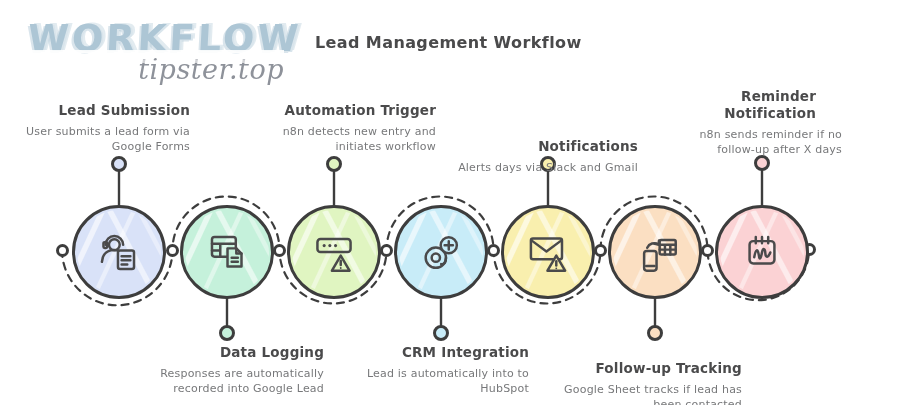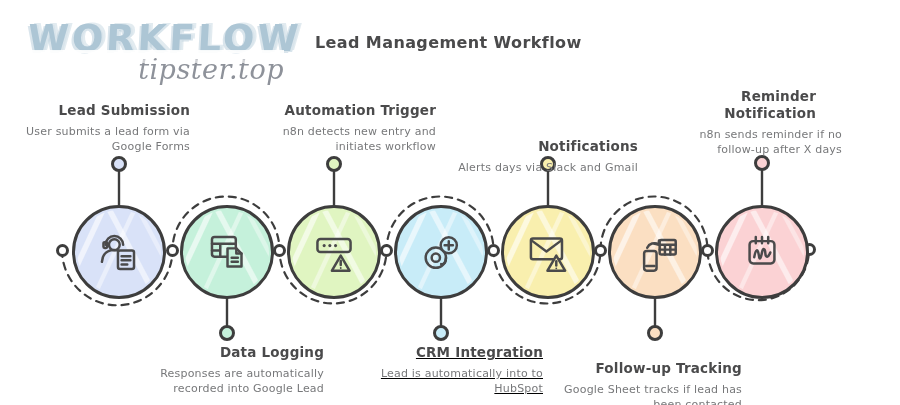--- a/index.html
+++ b/index.html
@@ -139,21 +139,21 @@
 
   <div class="circle" style="left: 394px; background-color: rgb(200, 236, 248);">
     <svg width="58" height="58" viewBox="0 0 56 56" fill="none" stroke="#4a4a4b" stroke-width="2.4" stroke-linecap="round" stroke-linejoin="round">
       <circle cx="23" cy="33.5" r="9.8"></circle>
       <circle cx="23" cy="33.5" r="4"></circle>
       <path d="M 32.8 33.5 c 0 4.2 -1.2 6.6 -4.6 6.2"></path>
       <circle cx="35.5" cy="21.5" r="7.8" style="fill: rgb(200, 236, 248);"></circle>
       <path d="M 31.5 21.5 h 8 M 35.5 17.5 v 8"></path>
     </svg>
   </div>
-  <div class="label" style="left:359px;top:344px;width:184px;text-decoration:underline;">
+  <div class="label" style="left:345px;top:344px;width:184px;">
     <div class="node-title">CRM Integration</div>
     <div class="node-desc">Lead is automatically into to HubSpot</div>
   </div>
 
   <div class="circle" style="left: 501px; background-color: rgb(249, 239, 174);">
     <svg width="58" height="58" viewBox="0 0 56 56" fill="none" stroke="#4a4a4b" stroke-width="2.4" stroke-linecap="round" stroke-linejoin="round">
       <rect x="11.5" y="15" width="30" height="20" rx="2"></rect>
       <path d="M 13 17.5 L 26.5 27.5 L 40 17.5"></path>
       <path d="M 27.5 46 L 36 31.5 L 44.5 46 Z" style="fill: rgb(249, 239, 174);"></path>
       <path d="M 36 37 v 4"></path>

